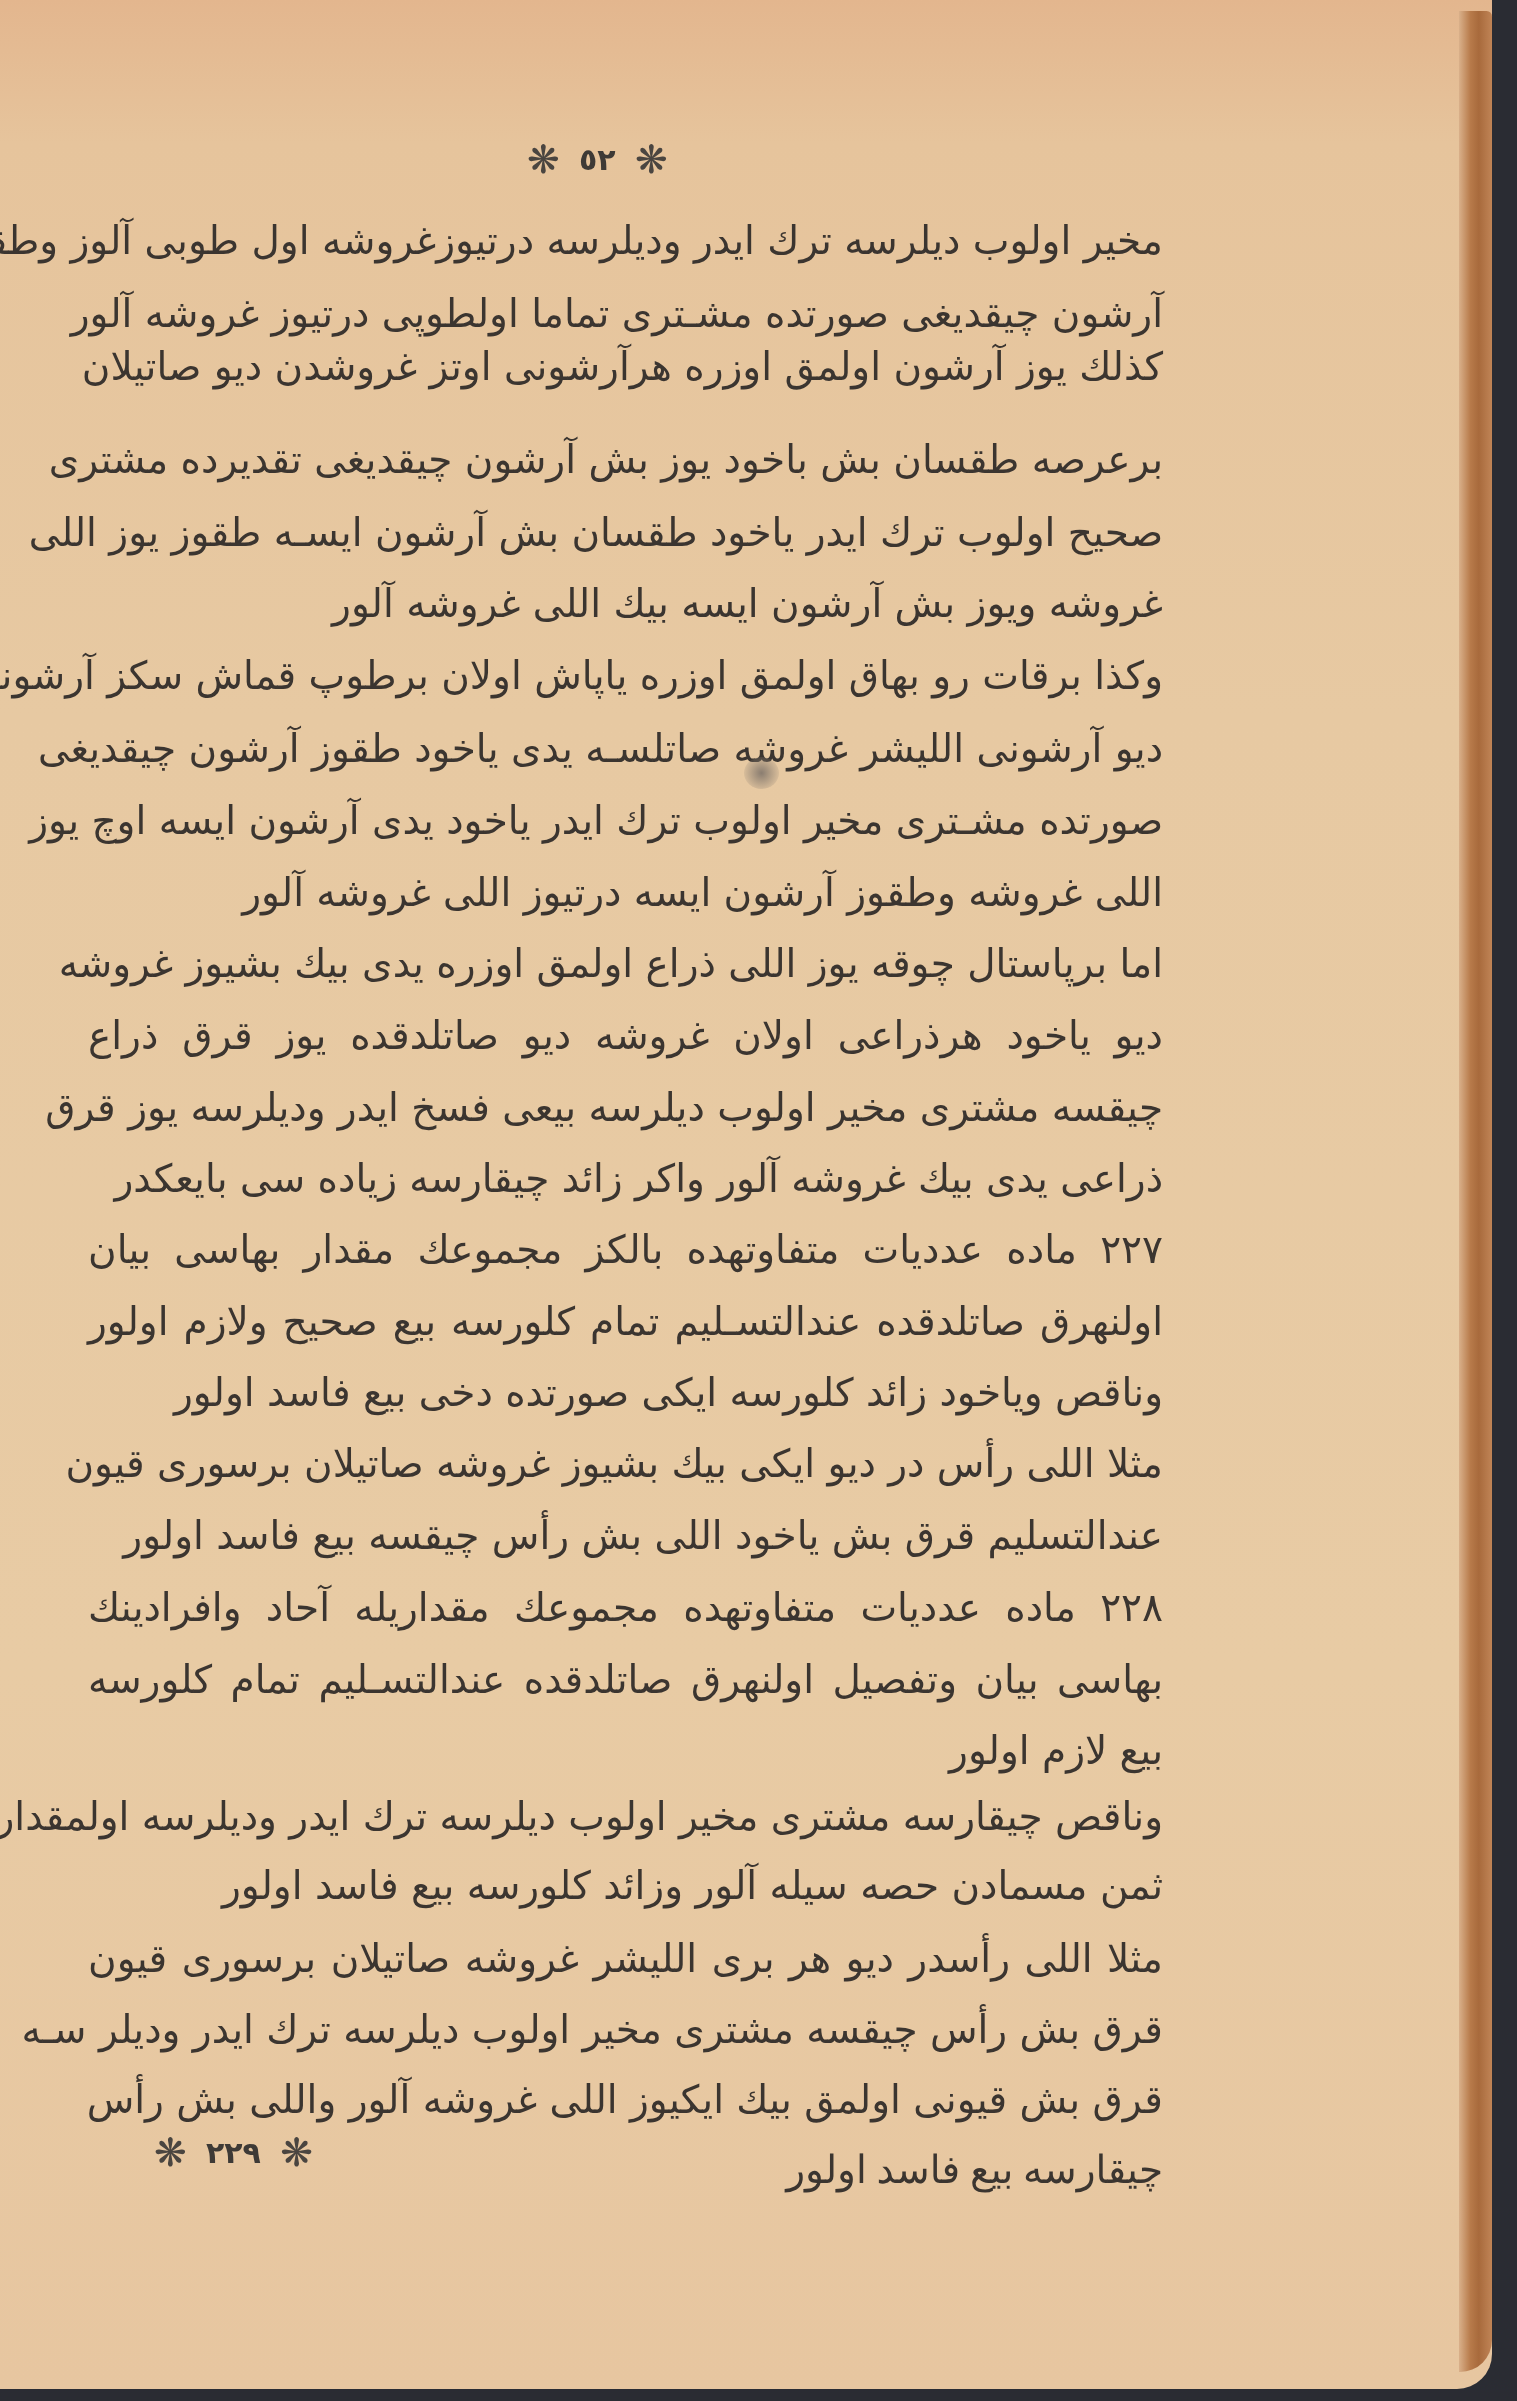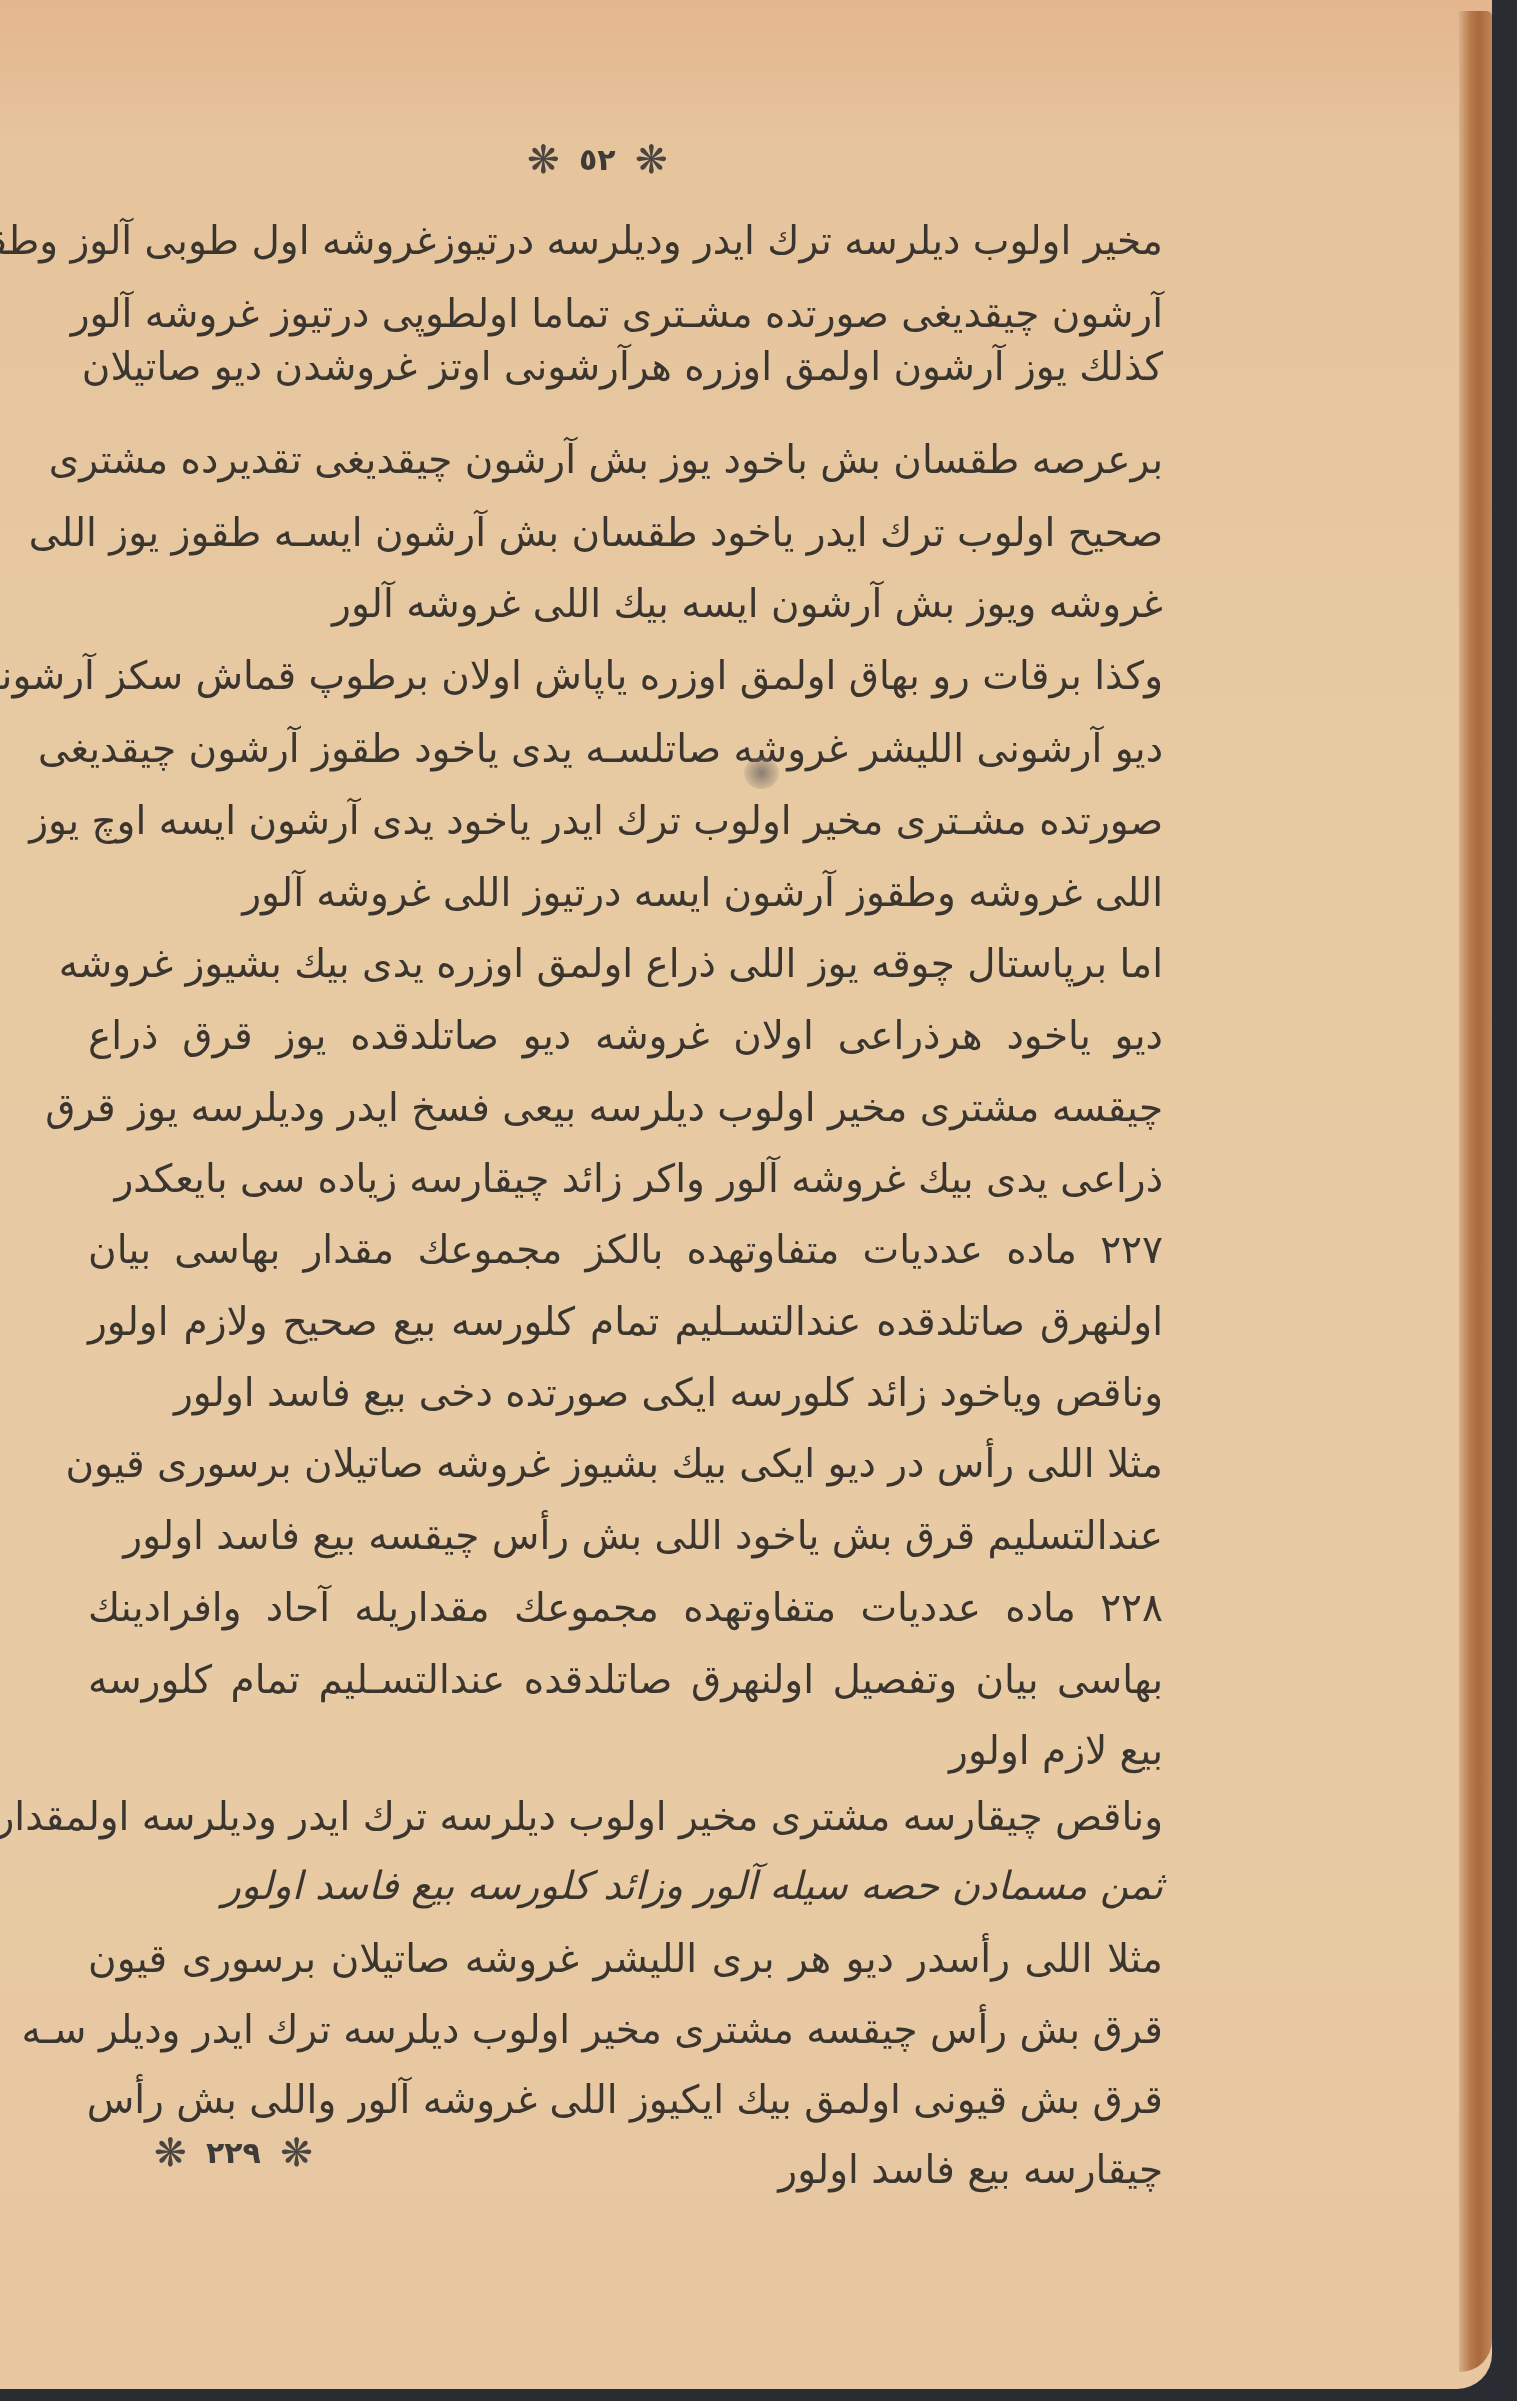--- a/index.html
+++ b/index.html
@@ -70,25 +70,25 @@
     <div class="line" style="top:1144px; width:1040px;">ذراعی يدی بيك غروشه آلور واكر زائد چيقارسه زياده سی بايعكدر</div>
     <div class="line" style="top:1215px">٢٢٧ ماده  عدديات متفاوتهده بالكز مجموعك مقدار بهاسی بيان</div>
     <div class="line" style="top:1287px">اولنهرق صاتلدقده عندالتسـليم تمام كلورسه بيع صحيح ولازم اولور</div>
     <div class="line short" style="top:1358px; width:1001px;">وناقص وياخود زائد كلورسه ايكی صورتده دخی بيع فاسد اولور</div>
     <div class="line" style="top:1429px">مثلا اللی رأس در ديو ايكی بيك بشيوز غروشه صاتيلان برسوری قيون</div>
     <div class="line short" style="top:1501px; width:992px;">عندالتسليم قرق بش ياخود اللی بش رأس چيقسه بيع فاسد اولور</div>
     <div class="line" style="top:1573px">٢٢٨ ماده  عدديات متفاوتهده مجموعك مقداريله آحاد وافرادينك</div>
     <div class="line" style="top:1645px">بهاسی بيان وتفصيل اولنهرق صاتلدقده عندالتسـليم تمام كلورسه</div>
     <div class="line short" style="top:1716px; width:351px;">بيع لازم اولور</div>
     <div class="line" style="top:1782px">وناقص چيقارسه مشتری مخير اولوب ديلرسه ترك ايدر وديلرسه اولمقداری</div>
-    <div class="line short" style="top:1851px; width:878px;font-style:italic;">ثمن مسمادن حصه سيله آلور  وزائد كلورسه بيع فاسد اولور</div>
+    <div class="line short" style="top:1851px; width:878px;">ثمن مسمادن حصه سيله آلور  وزائد كلورسه بيع فاسد اولور</div>
     <div class="line" style="top:1924px">مثلا اللی رأسدر ديو هر بری اللیشر غروشه  صاتيلان برسوری قيون</div>
     <div class="line" style="top:1995px">قرق بش رأس چيقسه مشتری مخير اولوب ديلرسه ترك ايدر وديلر سـه</div>
     <div class="line" style="top:2065px">قرق بش قيونی اولمق بيك ايكيوز اللی غروشه آلور واللی بش رأس</div>
-    <div class="line short" style="top:2135px; width:492px;">چيقارسه بيع فاسد اولور</div>
+    <div class="line short" style="top:2135px; width:492px;font-family:Liberation Serif, serif;">چيقارسه بيع فاسد اولور</div>
   </div>
 
   <div class="smudge"></div>
 
   <div class="ornament" style="left:154px; top:2133px;">
     <span class="orn-glyph">❋</span>
     <span class="orn-num">٢٢٩</span>
     <span class="orn-glyph">❋</span>
   </div>
 </div>

